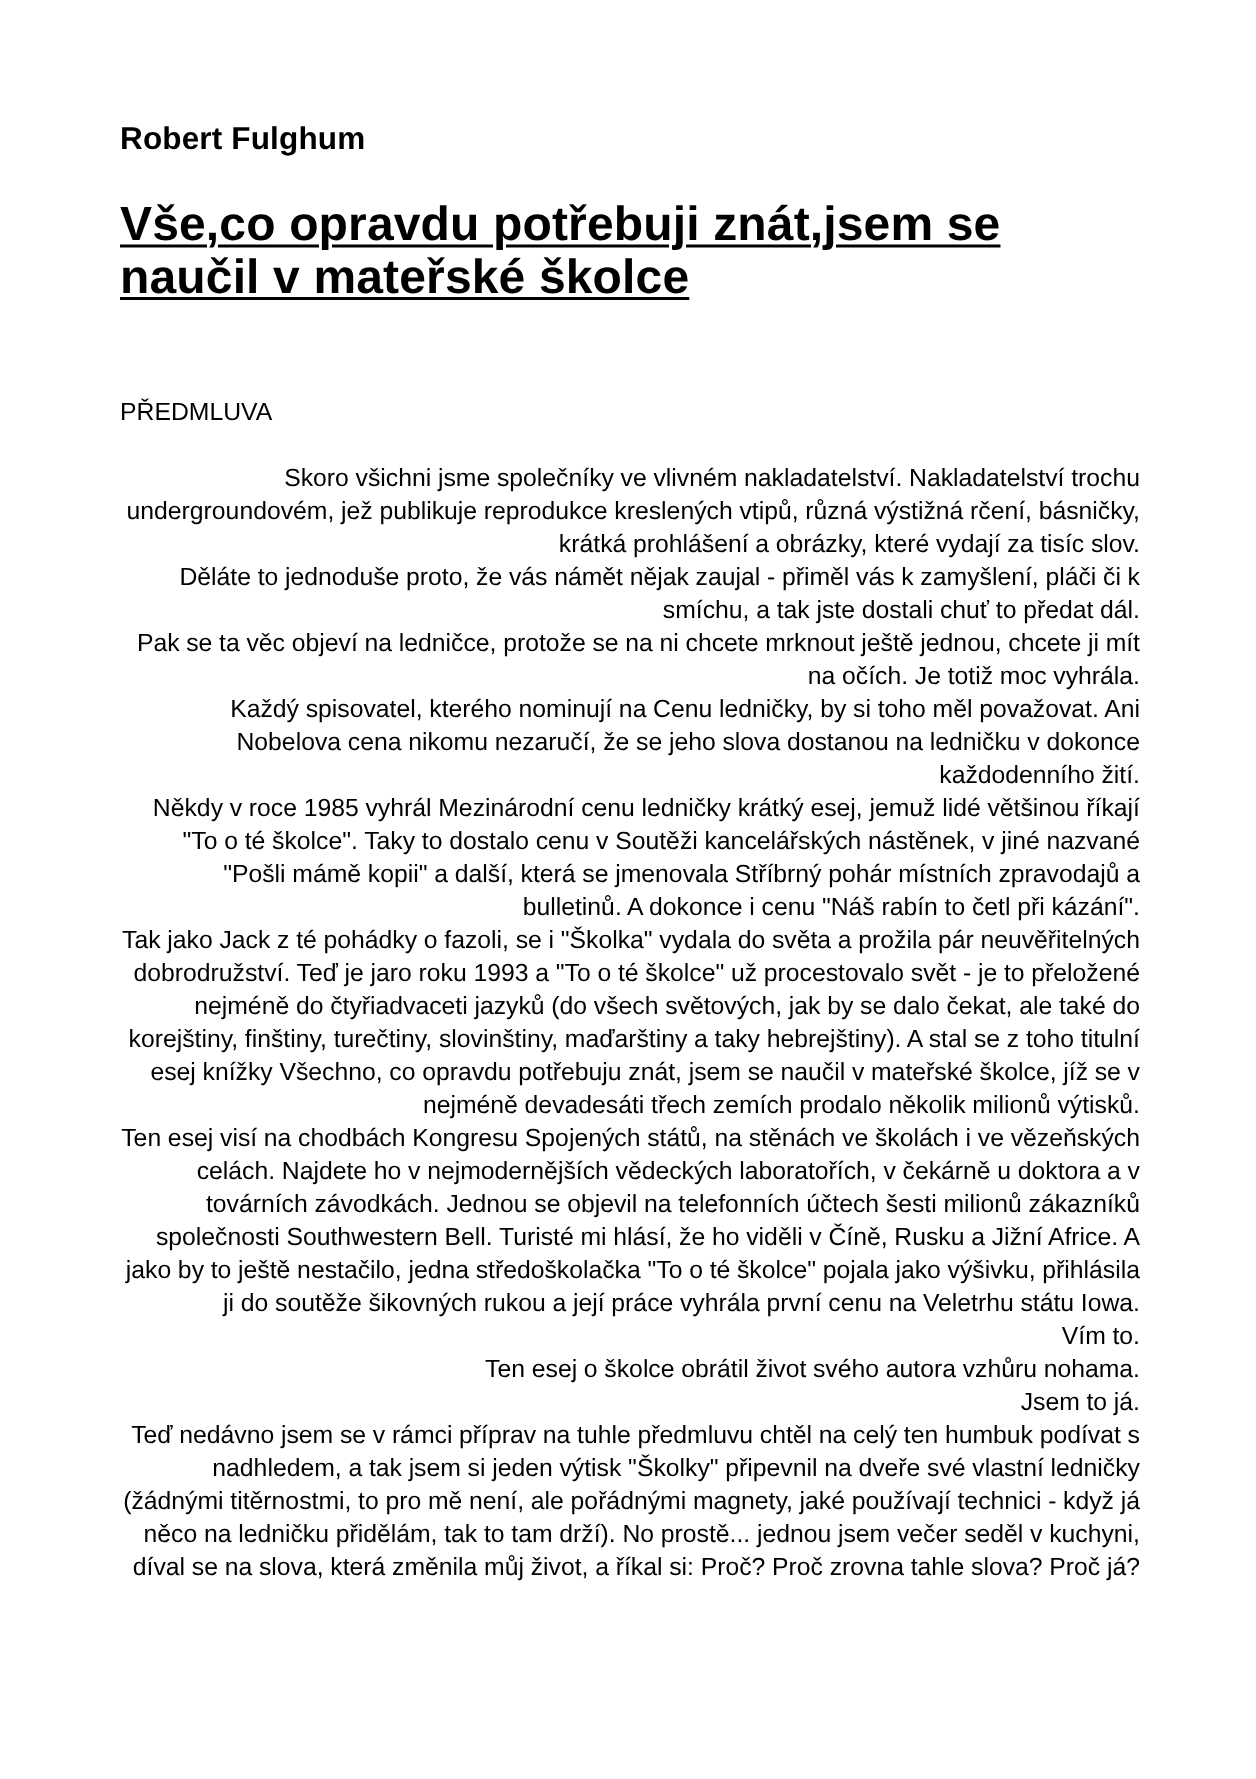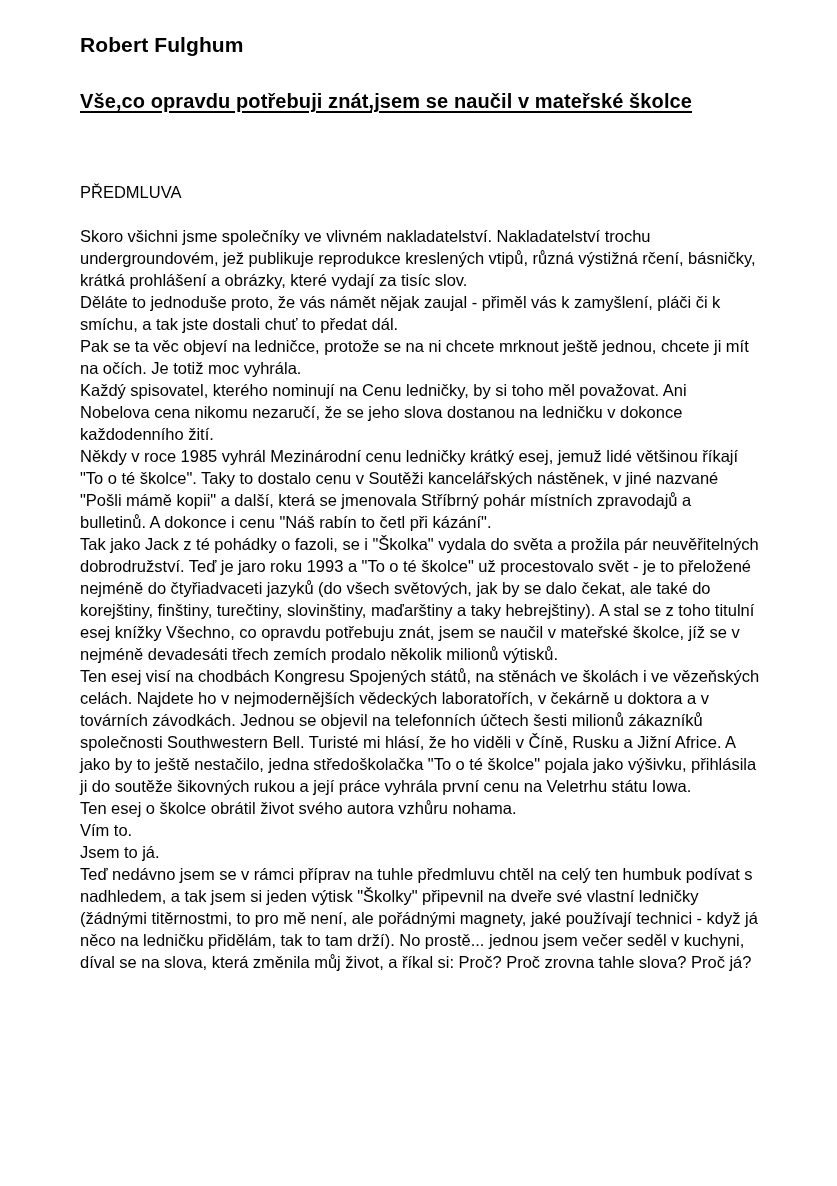--- a/index.html
+++ b/index.html
@@ -13,31 +13,31 @@
     font-family: "Liberation Sans", sans-serif;
     color: #000000;
     -webkit-font-smoothing: antialiased;
   }
   .page {
     position: relative;
     width: 837px;
     height: 1186px;
     background: #ffffff;
     box-sizing: border-box;
-    padding: 32px 77px 0 80px;
+    padding: 80px 77px 0 80px;
   }
   .author {
     font-size: 21px;
     font-weight: bold;
     line-height: 26px;
     margin: 0 0 26px 0;
     letter-spacing: 0.1px;
   }
   .doc-title {
-    font-size: 20px;
+    font-size: 32px;
     font-weight: bold;
     line-height: 35px;
     margin: 0;
     text-decoration: underline;
     text-underline-offset: 3px;
     text-decoration-thickness: 2px;
     letter-spacing: 0.1px;
     max-width: 660px;
   }
   .section-heading {
@@ -47,21 +47,21 @@
     margin: 62px 0 13px 0;
   }
   .body-block {
     margin-top: 22px;
   }
   .para {
     font-size: 16.5px;
     line-height: 22px;
     margin: 0;
     max-width: 683px;
-    text-align: left;
+    text-align: right;
     white-space: pre-wrap;
     word-spacing: -0.1px;
   }
 </style>
 </head>
 <body>
 
 <div class="page">
 
   <h1 class="author">Robert Fulghum</h1>
@@ -71,19 +71,19 @@
   <div class="section-heading">PŘEDMLUVA</div>
 
   <div class="body-block">
     <p class="para">Skoro všichni jsme společníky ve vlivném nakladatelství. Nakladatelství trochu undergroundovém, jež publikuje reprodukce kreslených vtipů, různá výstižná rčení, básničky, krátká prohlášení a obrázky, které vydají za tisíc slov.</p>
     <p class="para">Děláte to jednoduše proto, že vás námět nějak zaujal - přiměl vás k zamyšlení, pláči či k smíchu, a tak jste dostali chuť to předat dál.</p>
     <p class="para">Pak se ta věc objeví na ledničce, protože se na ni chcete mrknout ještě jednou, chcete ji mít na očích. Je totiž moc vyhrála.</p>
     <p class="para">Každý spisovatel, kterého nominují na Cenu ledničky, by si toho měl považovat. Ani Nobelova cena nikomu nezaručí, že se jeho slova dostanou na ledničku v dokonce každodenního žití.</p>
     <p class="para">Někdy v roce 1985 vyhrál Mezinárodní cenu ledničky krátký esej, jemuž lidé většinou říkají "To o té školce". Taky to dostalo cenu v Soutěži kancelářských nástěnek, v jiné nazvané "Pošli mámě kopii" a další, která se jmenovala Stříbrný pohár místních zpravodajů a bulletinů. A dokonce i cenu "Náš rabín to četl při kázání".</p>
     <p class="para">Tak jako Jack z té pohádky o fazoli, se i "Školka" vydala do světa a prožila pár neuvěřitelných dobrodružství. Teď je jaro roku 1993 a "To o té školce" už procestovalo svět - je to přeložené nejméně do čtyřiadvaceti jazyků (do všech světových, jak by se dalo čekat, ale také do korejštiny, finštiny, turečtiny, slovinštiny, maďarštiny a taky hebrejštiny). A stal se z toho titulní esej knížky Všechno, co opravdu potřebuju znát, jsem se naučil v mateřské školce, jíž se v nejméně devadesáti třech zemích prodalo několik milionů výtisků.</p>
     <p class="para">Ten esej visí na chodbách Kongresu Spojených států, na stěnách ve školách i ve vězeňských celách. Najdete ho v nejmodernějších vědeckých laboratořích, v čekárně u doktora a v továrních závodkách. Jednou se objevil na telefonních účtech šesti milionů zákazníků společnosti Southwestern Bell. Turisté mi hlásí, že ho viděli v Číně, Rusku a Jižní Africe. A jako by to ještě nestačilo, jedna středoškolačka "To o té školce" pojala jako výšivku, přihlásila ji do soutěže šikovných rukou a její práce vyhrála první cenu na Veletrhu státu Iowa.</p>
+    <p class="para">Vím to.</p>
     <p class="para">Ten esej o školce obrátil život svého autora vzhůru nohama.</p>
-    <p class="para">Vím to.</p>
     <p class="para">Jsem to já.</p>
     <p class="para">Teď nedávno jsem se v rámci příprav na tuhle předmluvu chtěl na celý ten humbuk podívat s nadhledem, a tak jsem si jeden výtisk "Školky" připevnil na dveře své vlastní ledničky (žádnými titěrnostmi, to pro mě není, ale pořádnými magnety, jaké používají technici - když já něco na ledničku přidělám, tak to tam drží). No prostě... jednou jsem večer seděl v kuchyni, díval se na slova, která změnila můj život, a říkal si: Proč? Proč zrovna tahle slova? Proč já?</p>
   </div>
 
 </div>
 
 </body></html>

